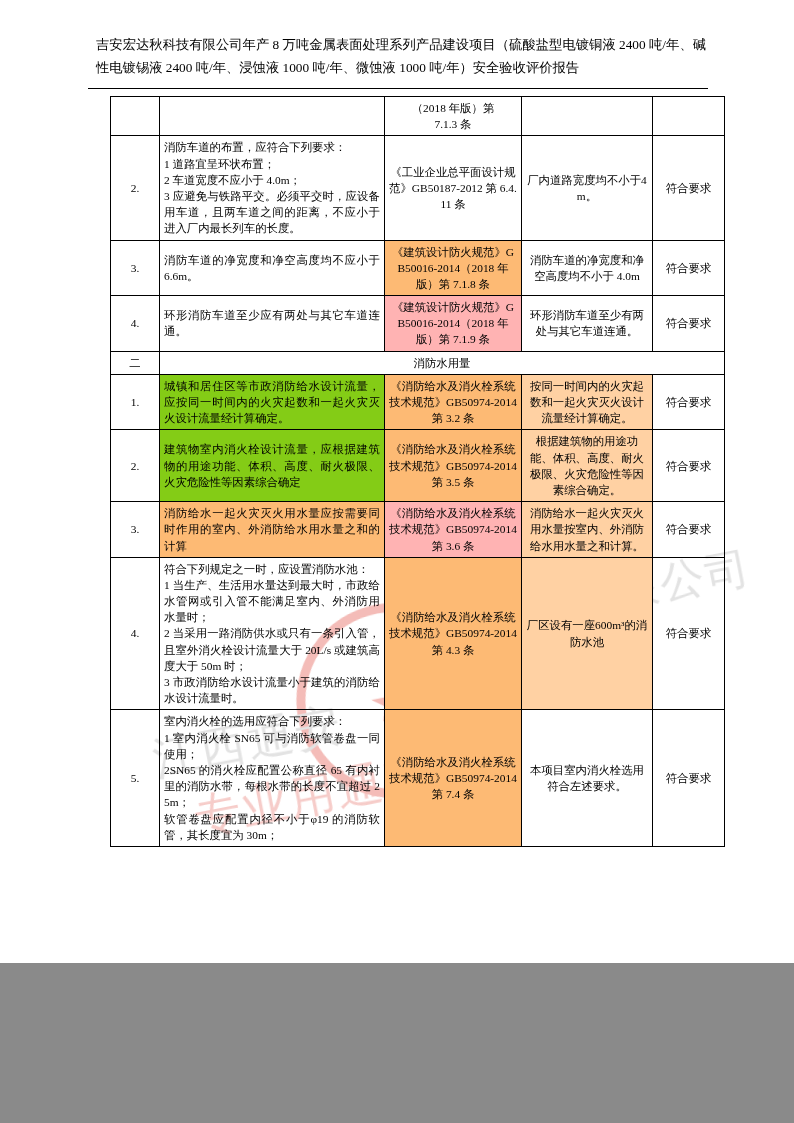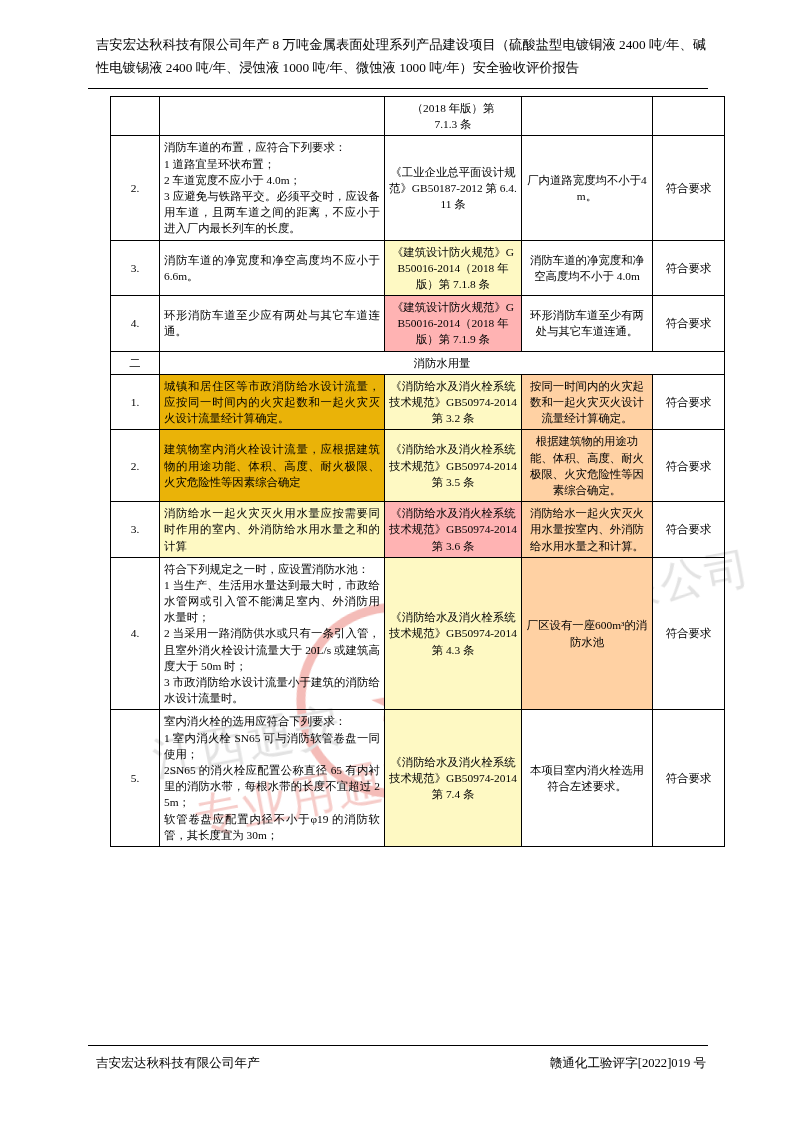--- a/index.html
+++ b/index.html
@@ -6,21 +6,21 @@
     margin: 0;
     padding: 0;
     background: #8a8a8a;
   }
   body {
     font-family: "Liberation Serif", "DejaVu Serif", serif;
   }
   .page {
     position: relative;
     width: 794px;
-    height: 1123px;
+    height: 963px;
     background: #ffffff;
     margin: 0 auto;
     overflow: hidden;
   }
   .header {
     position: absolute;
     left: 96px;
     top: 34px;
     width: 610px;
     font-size: 13.3px;
@@ -58,23 +58,23 @@
   .c-no { width: 40px; text-align: center; }
   .c-req { width: 216px; text-align: justify; }
   .c-std { width: 128px; text-align: center; }
   .c-act { width: 122px; text-align: center; }
   .c-con { width: 63px; text-align: center; }
   .sec-row td {
     text-align: center;
   }
   .nowrap-center { text-align: center; }
   .hl-r { background: #ffb3b3; }
-  .hl-y { background: #fef9c3; }
+  .hl-y { background: #fdba74; }
   .hl-o { background: #ffd1a3; }
-  .hl-p { background: #eab308; }
+  .hl-p { background: #84cc16; }
   .footer-rule {
     position: absolute;
     left: 88px;
     top: 1045px;
     width: 620px;
     border-bottom: 1px solid #000;
   }
   .pageno {
     position: absolute;
     left: 0;

